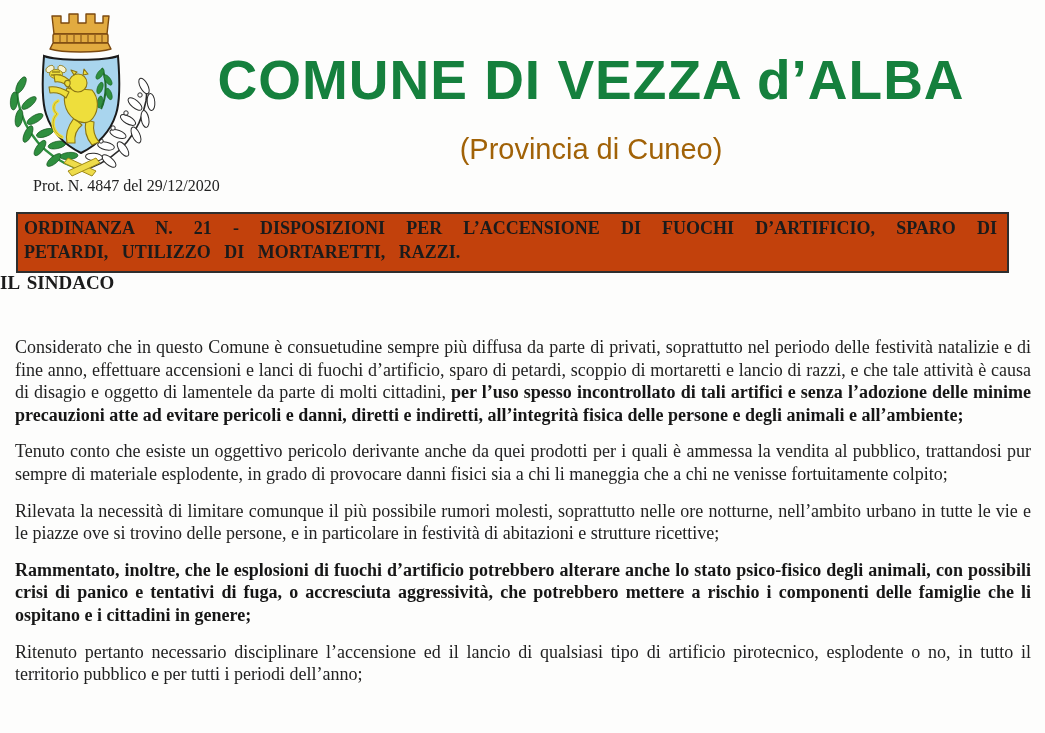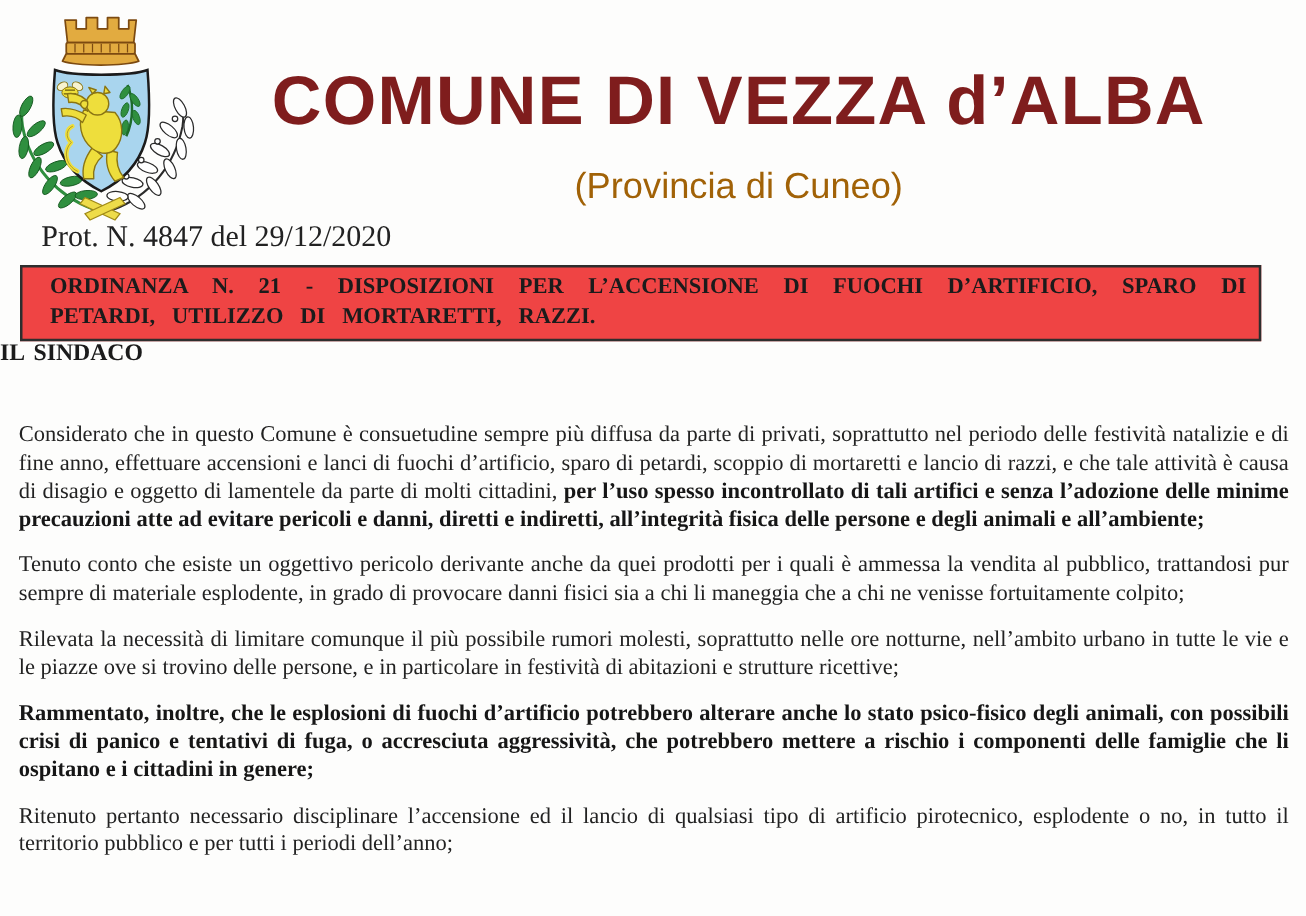--- a/index.html
+++ b/index.html
@@ -21,46 +21,46 @@
   }
   .header-block {
     position: absolute; left: 160px; top: 52px; width: 862px;
     text-align: center;
   }
   .muni-title {
     font-family: "Liberation Sans", "DejaVu Sans", sans-serif;
     font-weight: bold;
     font-size: 55px;
     line-height: 1.05;
-    color: #7f1d1d;
+    color: #15803d;
     letter-spacing: 1px;
     white-space: nowrap;
   }
   .province {
     font-family: "Liberation Sans", "DejaVu Sans", sans-serif;
     font-size: 29px;
     color: #a16207;
     margin-top: 23px;
   }
   .prot-line {
     position: absolute; left: 33px; top: 177px;
-    font-size: 24px; color: #222222;
+    font-size: 16px; color: #222222;
   }
   .ord-box {
     position: absolute; left: 16px; top: 212px;
     width: 993px; box-sizing: border-box;
     border: 2px solid #2e2e2e;
-    padding: 3px 10px 6px 22px;
+    padding: 3px 10px 6px 6px;
     font-weight: bold;
     font-size: 18px;
     line-height: 1.32;
     text-align: justify;
     word-spacing: 9px;
     color: #1b1b1b;
-    background: #ef4444;
+    background: #c2410c;
   }
   .issuer {
     position: absolute; left: 0; top: 272px; width: 1045px;
     font-weight: bold;
     font-size: 19px;
     word-spacing: 3px;
     color: #1b1b1b;
   }
   .doc-body {
     position: absolute; left: 15px; top: 300px; width: 1016px;

